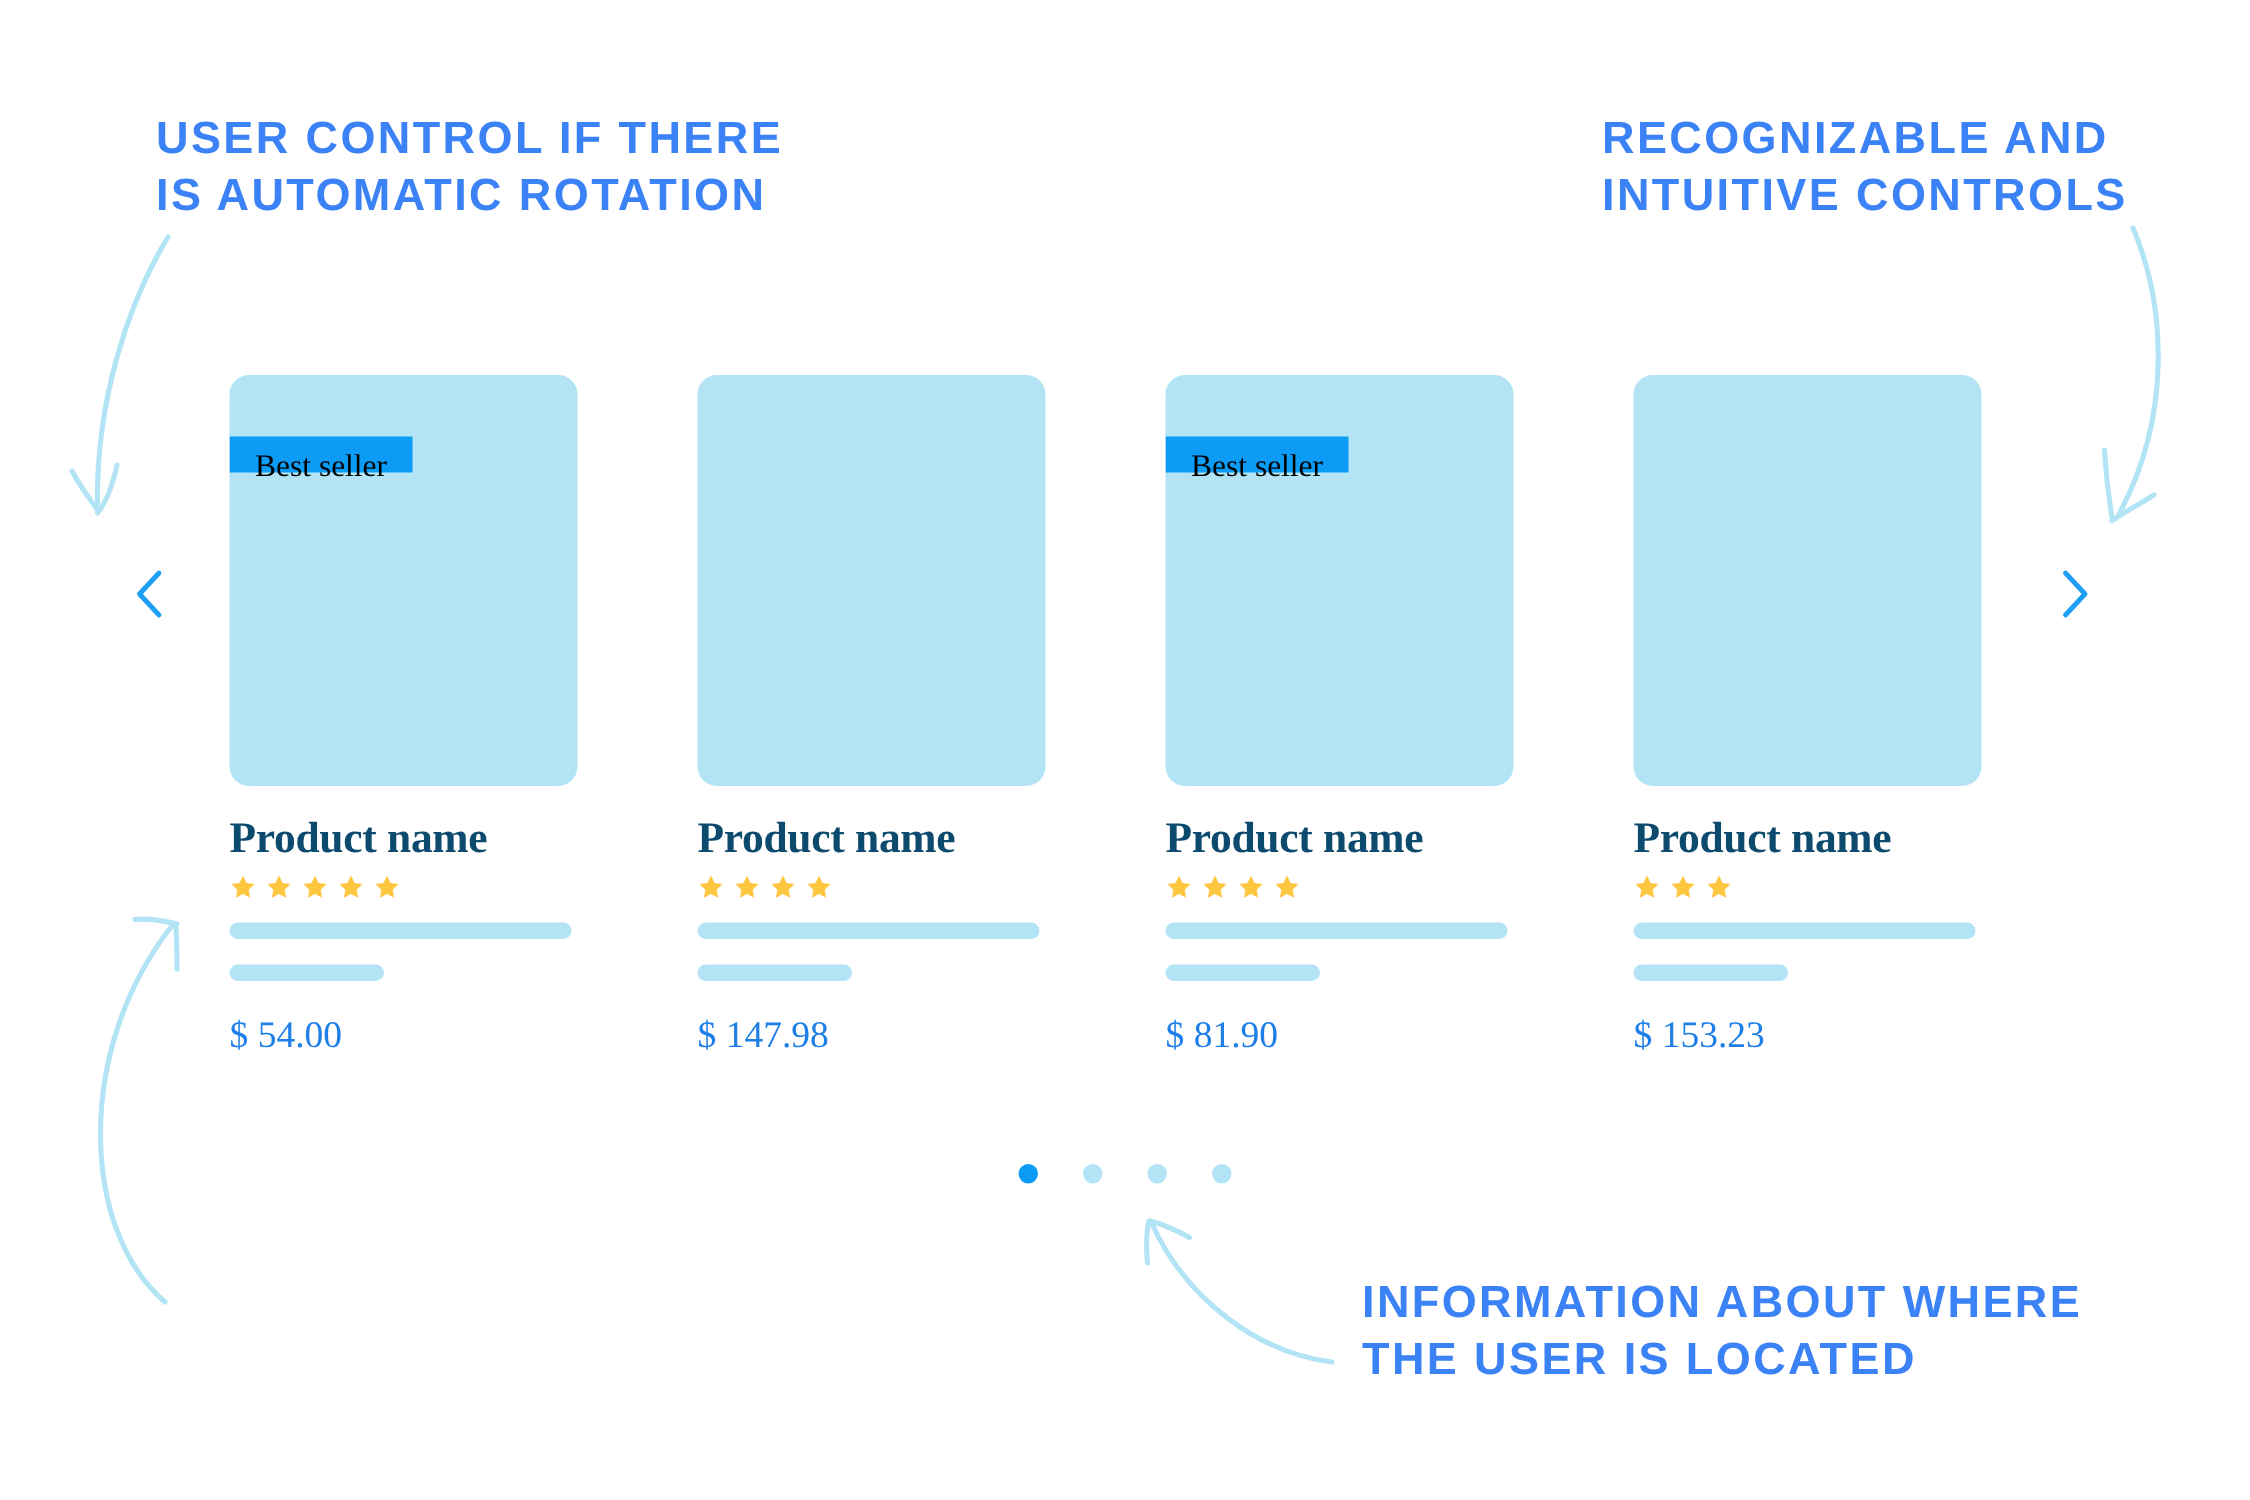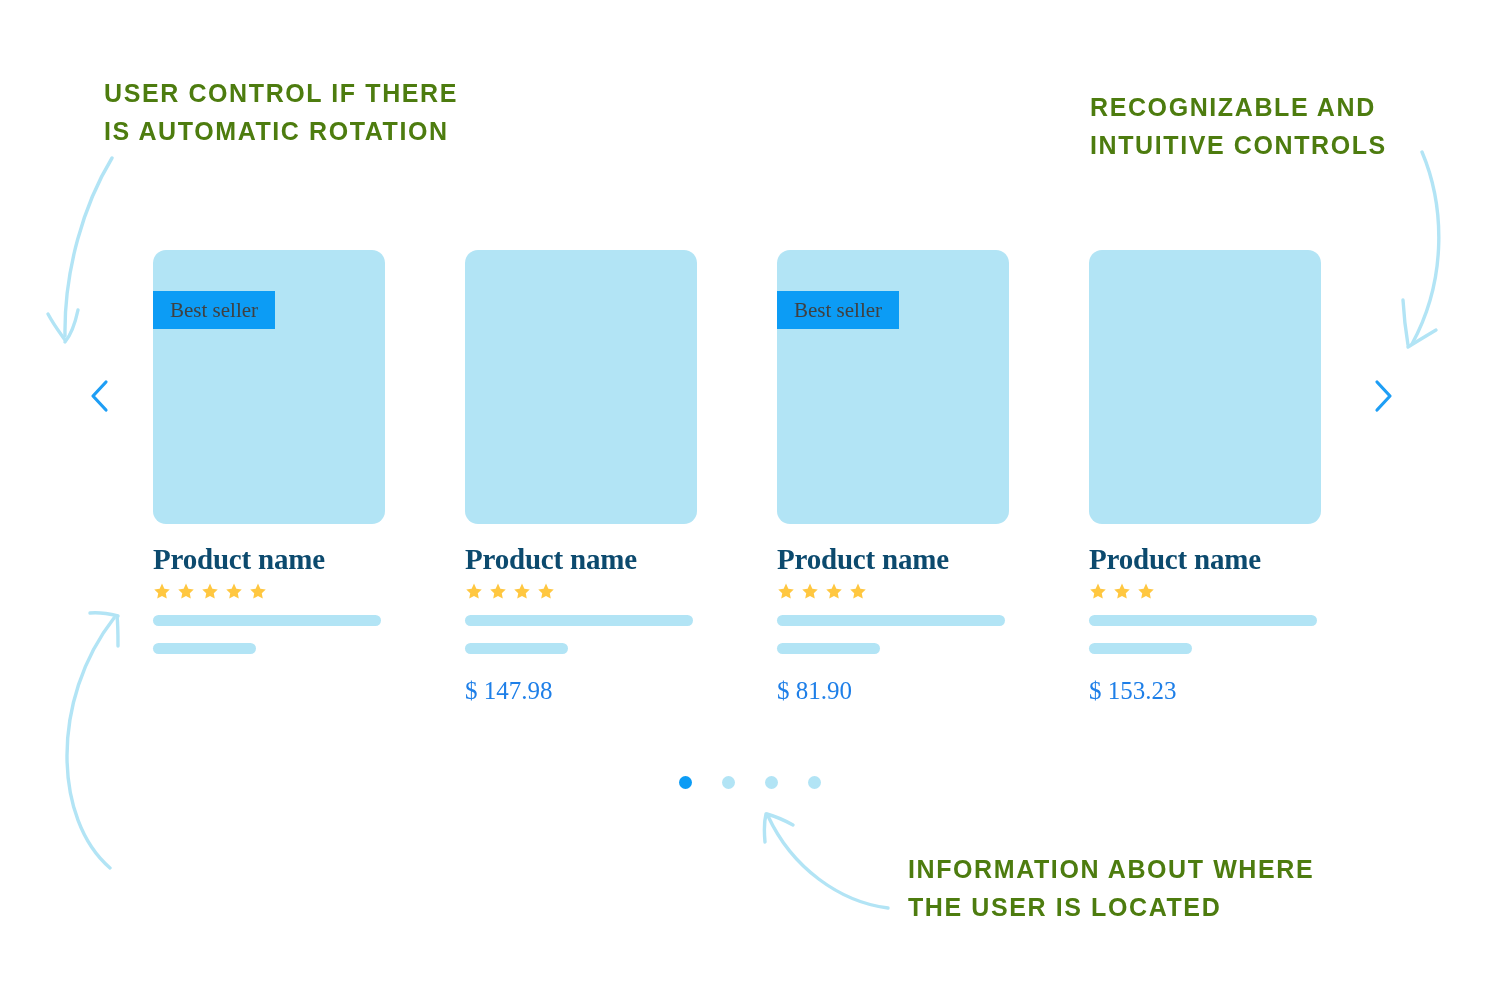--- a/index.html
+++ b/index.html
@@ -17,31 +17,31 @@
   }
 
   .stage {
     position: absolute;
     inset: 0;
   }
 
   
   .annotation {
     position: absolute;
-    color: #4d7c0f;
+    color: #3b82f6;
     font-family: "Liberation Sans", sans-serif;
     font-weight: 700;
-    font-size: 25px;
+    font-size: 30px;
     line-height: 38px;
     letter-spacing: 1.6px;
     text-transform: uppercase;
     white-space: pre-line;
   }
   .ann-top-left   { left: 104px;  top: 74px; }
-  .ann-top-right  { left: 1090px; top: 74px; margin-top: 14px; }
+  .ann-top-right  { left: 1068px; top: 74px; }
   .ann-bot-left   { left: 104px;  top: 850px; }
   .ann-bot-right  { left: 908px;  top: 850px; }
 
   
   .arrow-svg {
     position: absolute;
     pointer-events: none;
   }
   .arrow-path {
     fill: none;
@@ -97,24 +97,24 @@
     background: #B2E4F5;
     border-radius: 13px;
     position: relative;
     overflow: hidden;
   }
 
   .badge {
     position: absolute;
     left: 0;
     top: 41px;
-    height: 38px;
+    height: 24px;
     padding: 0 17px;
     background: #0C9CF5;
-    color: #404040;
+    color: #000000;
     font-family: "Liberation Serif", serif;
     font-size: 21px;
     line-height: 38px;
     white-space: nowrap;
   }
 
   .card-body {
     padding-top: 18px;
   }
 
@@ -253,20 +253,21 @@
                 <path d="M10 1.3 L12.6 6.9 L18.6 7.7 L14.2 11.9 L15.3 17.9 L10 15 L4.7 17.9 L5.8 11.9 L1.4 7.7 L7.4 6.9 Z" fill="#FFC740"></path>
               </svg>
               <svg class="star" viewBox="0 0 20 19">
                 <path d="M10 1.3 L12.6 6.9 L18.6 7.7 L14.2 11.9 L15.3 17.9 L10 15 L4.7 17.9 L5.8 11.9 L1.4 7.7 L7.4 6.9 Z" fill="#FFC740"></path>
               </svg>
             </div>
           <div class="placeholder-lines">
             <div class="line line-long"></div>
             <div class="line line-short"></div>
           </div>
+          <div class="price">$ 54.00</div>
         </div>
       </div>
 
       <div class="card">
         <div class="card-image"></div>
         <div class="card-body">
           <div class="product-name">Product name</div>
           <div class="stars">
               <svg class="star" viewBox="0 0 20 19">
                 <path d="M10 1.3 L12.6 6.9 L18.6 7.7 L14.2 11.9 L15.3 17.9 L10 15 L4.7 17.9 L5.8 11.9 L1.4 7.7 L7.4 6.9 Z" fill="#FFC740"></path>

